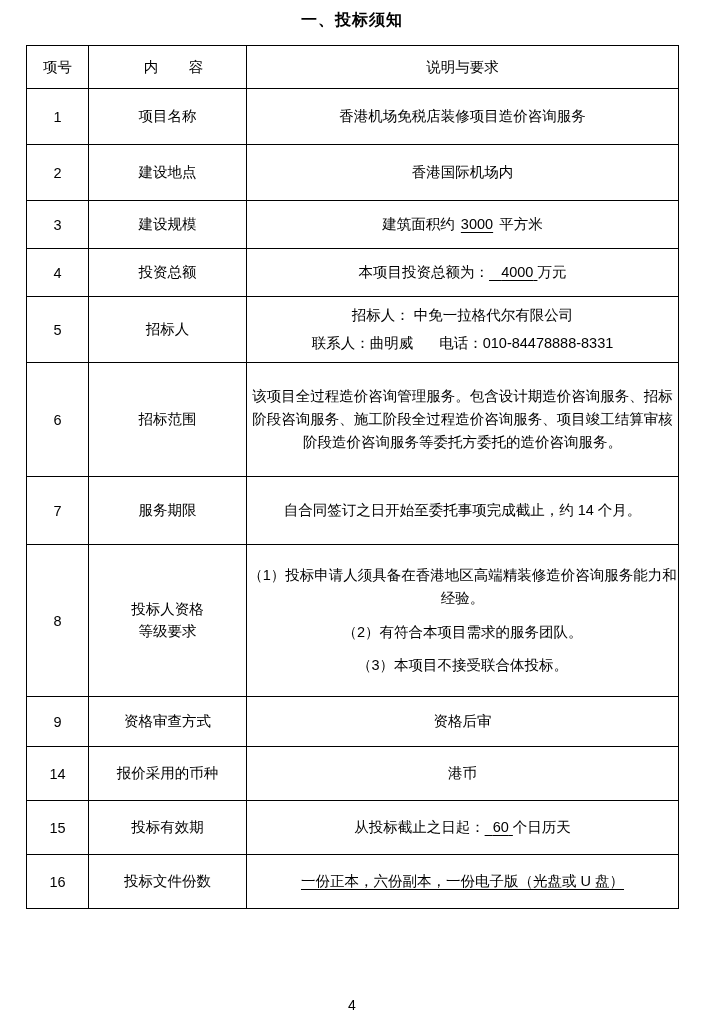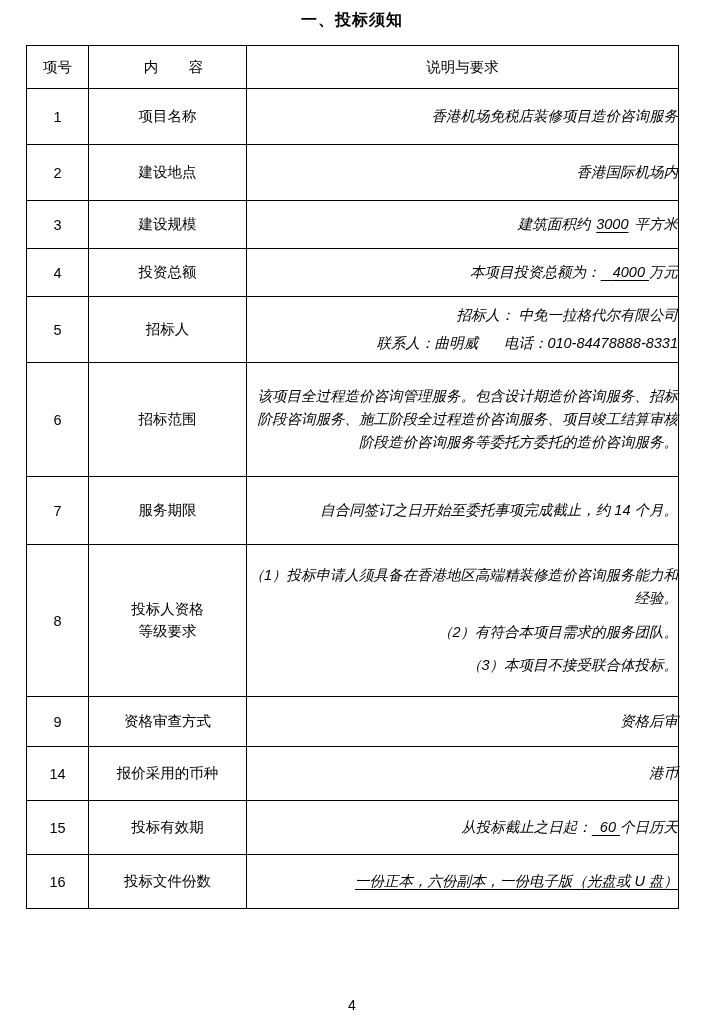--- a/index.html
+++ b/index.html
@@ -58,24 +58,23 @@
   td.no {
     text-align: center;
     font-size: 15px;
   }
   td.item {
     text-align: center;
     line-height: 1.5;
     padding: 6px 4px;
   }
   td.desc {
-    text-align: right;
+    text-align: center;
     padding: 8px 10px 8px 12px;
     line-height: 1.6;
-    font-style: italic;
   }
   .u {
     text-decoration: underline;
     text-underline-offset: 3px;
   }
   .pad-u {
     text-decoration: underline;
     text-underline-offset: 3px;
     padding: 0 6px;
   }

